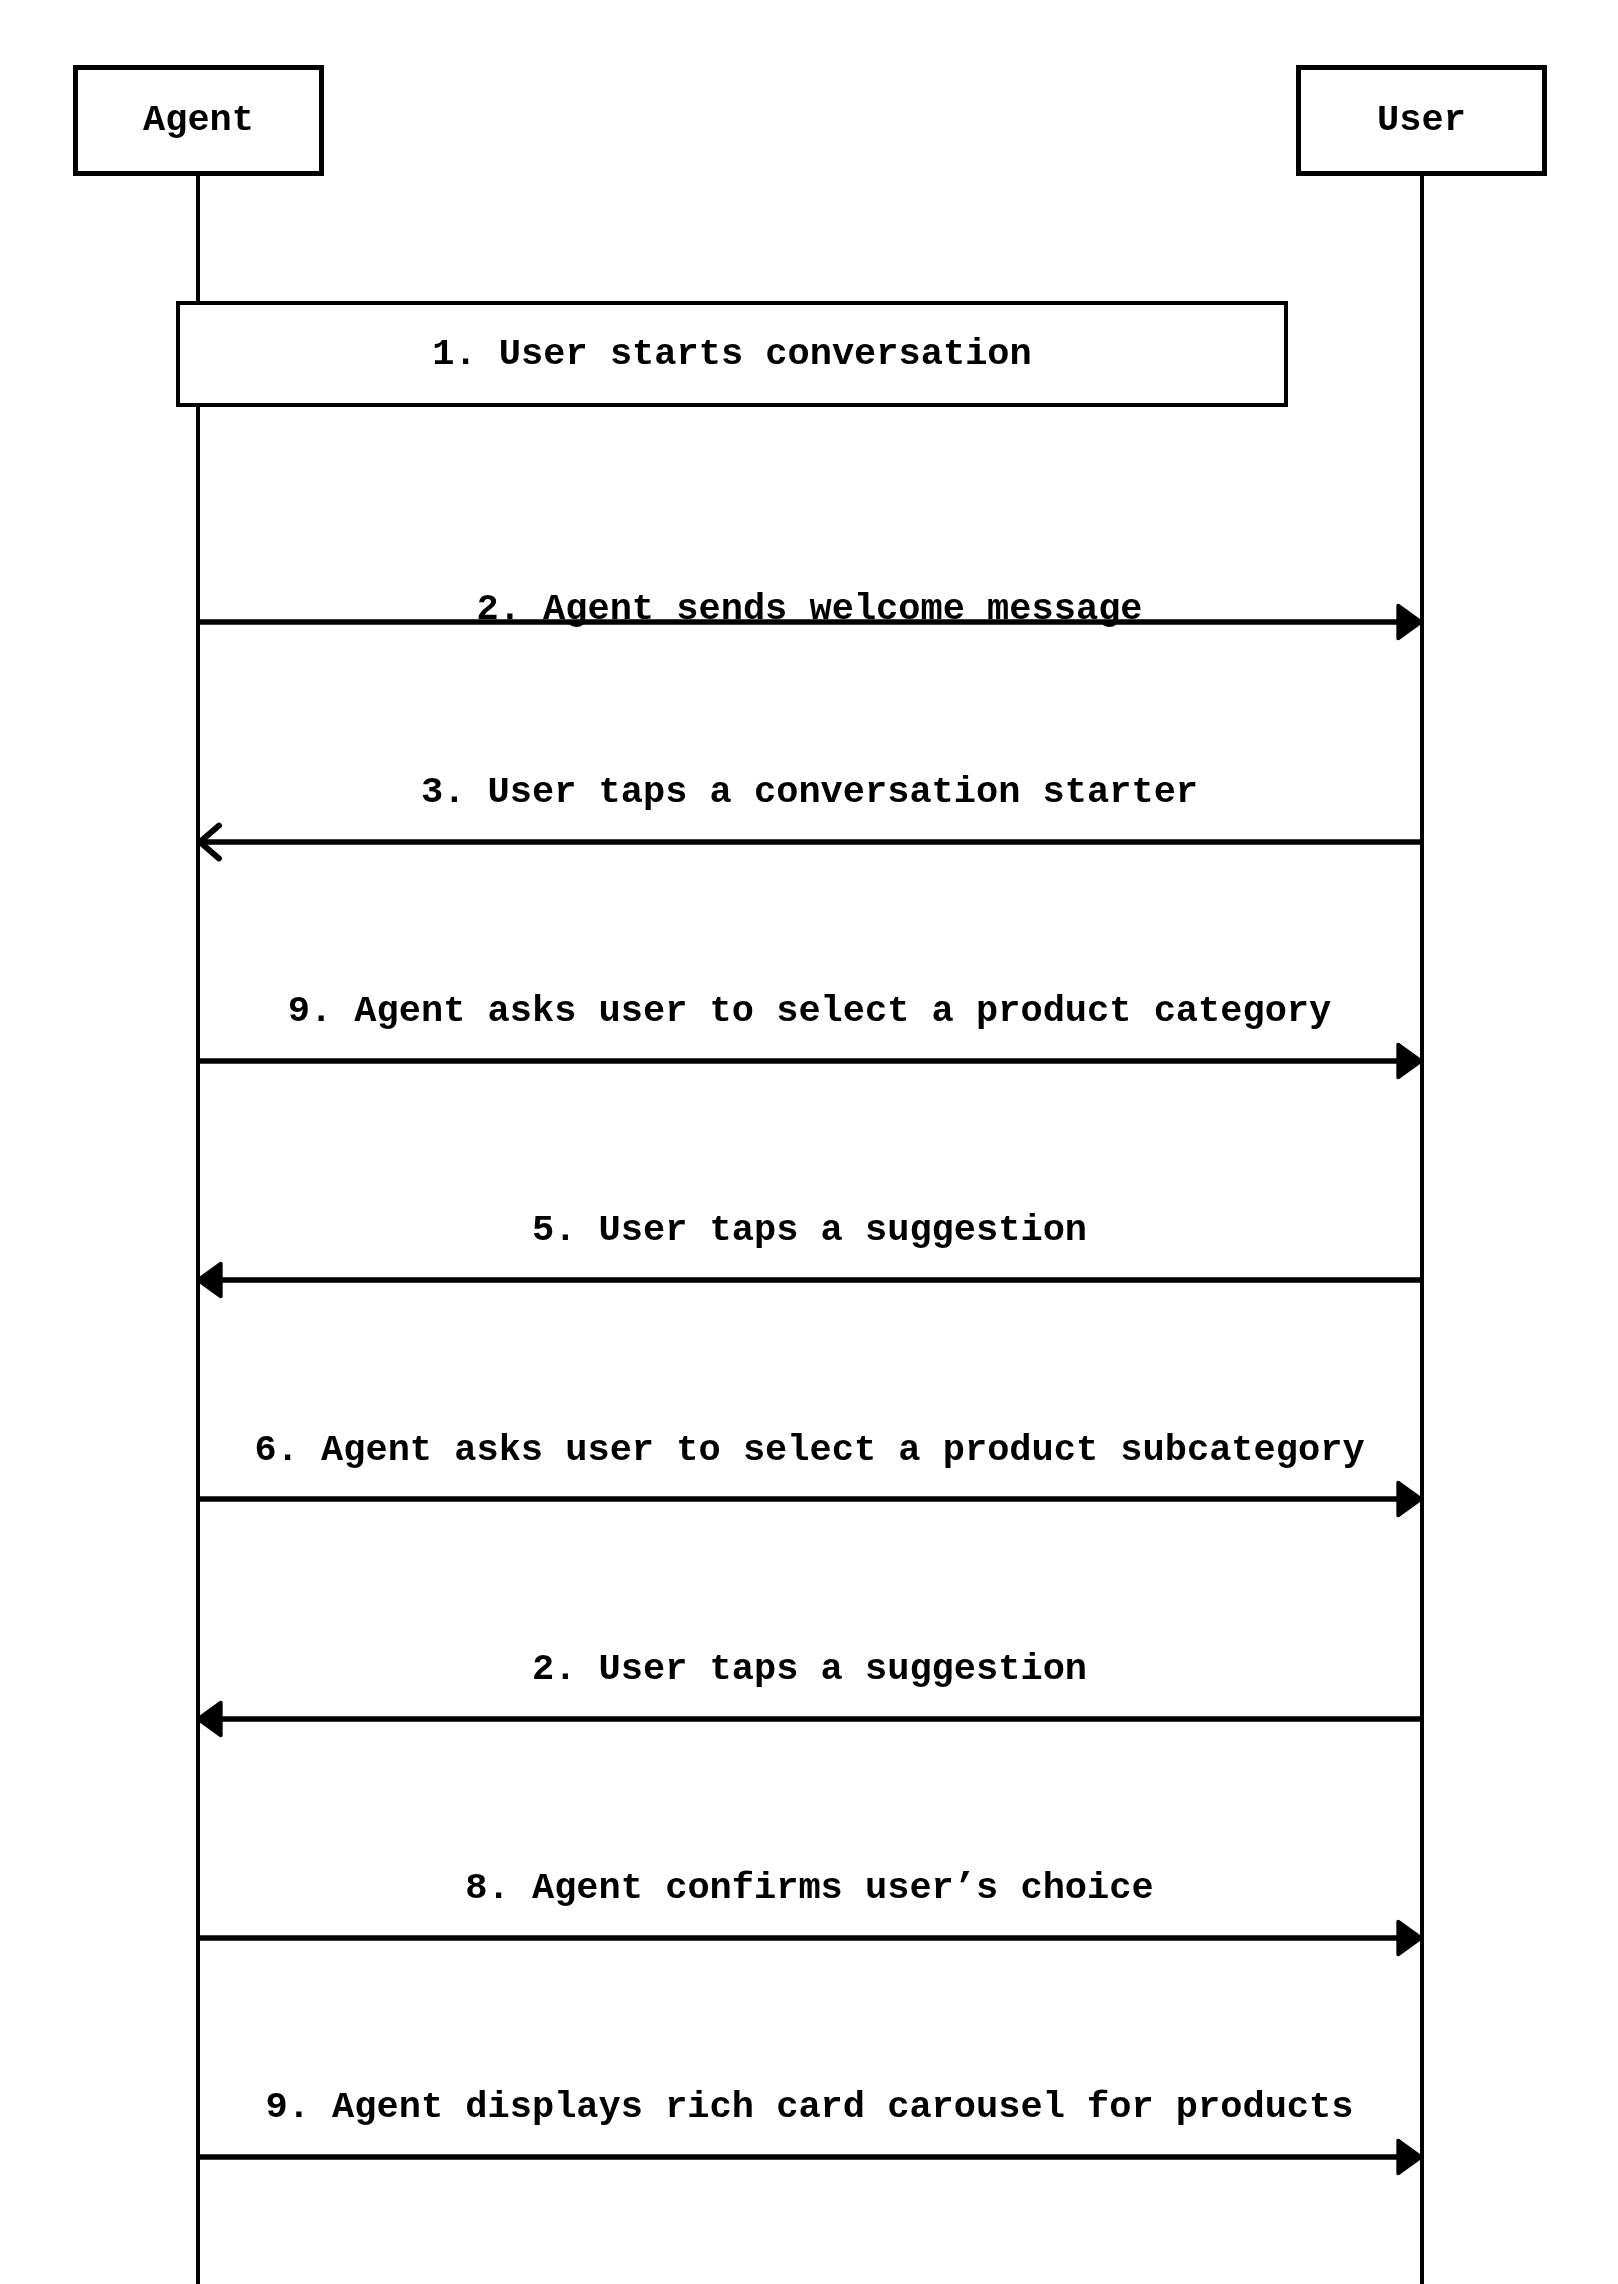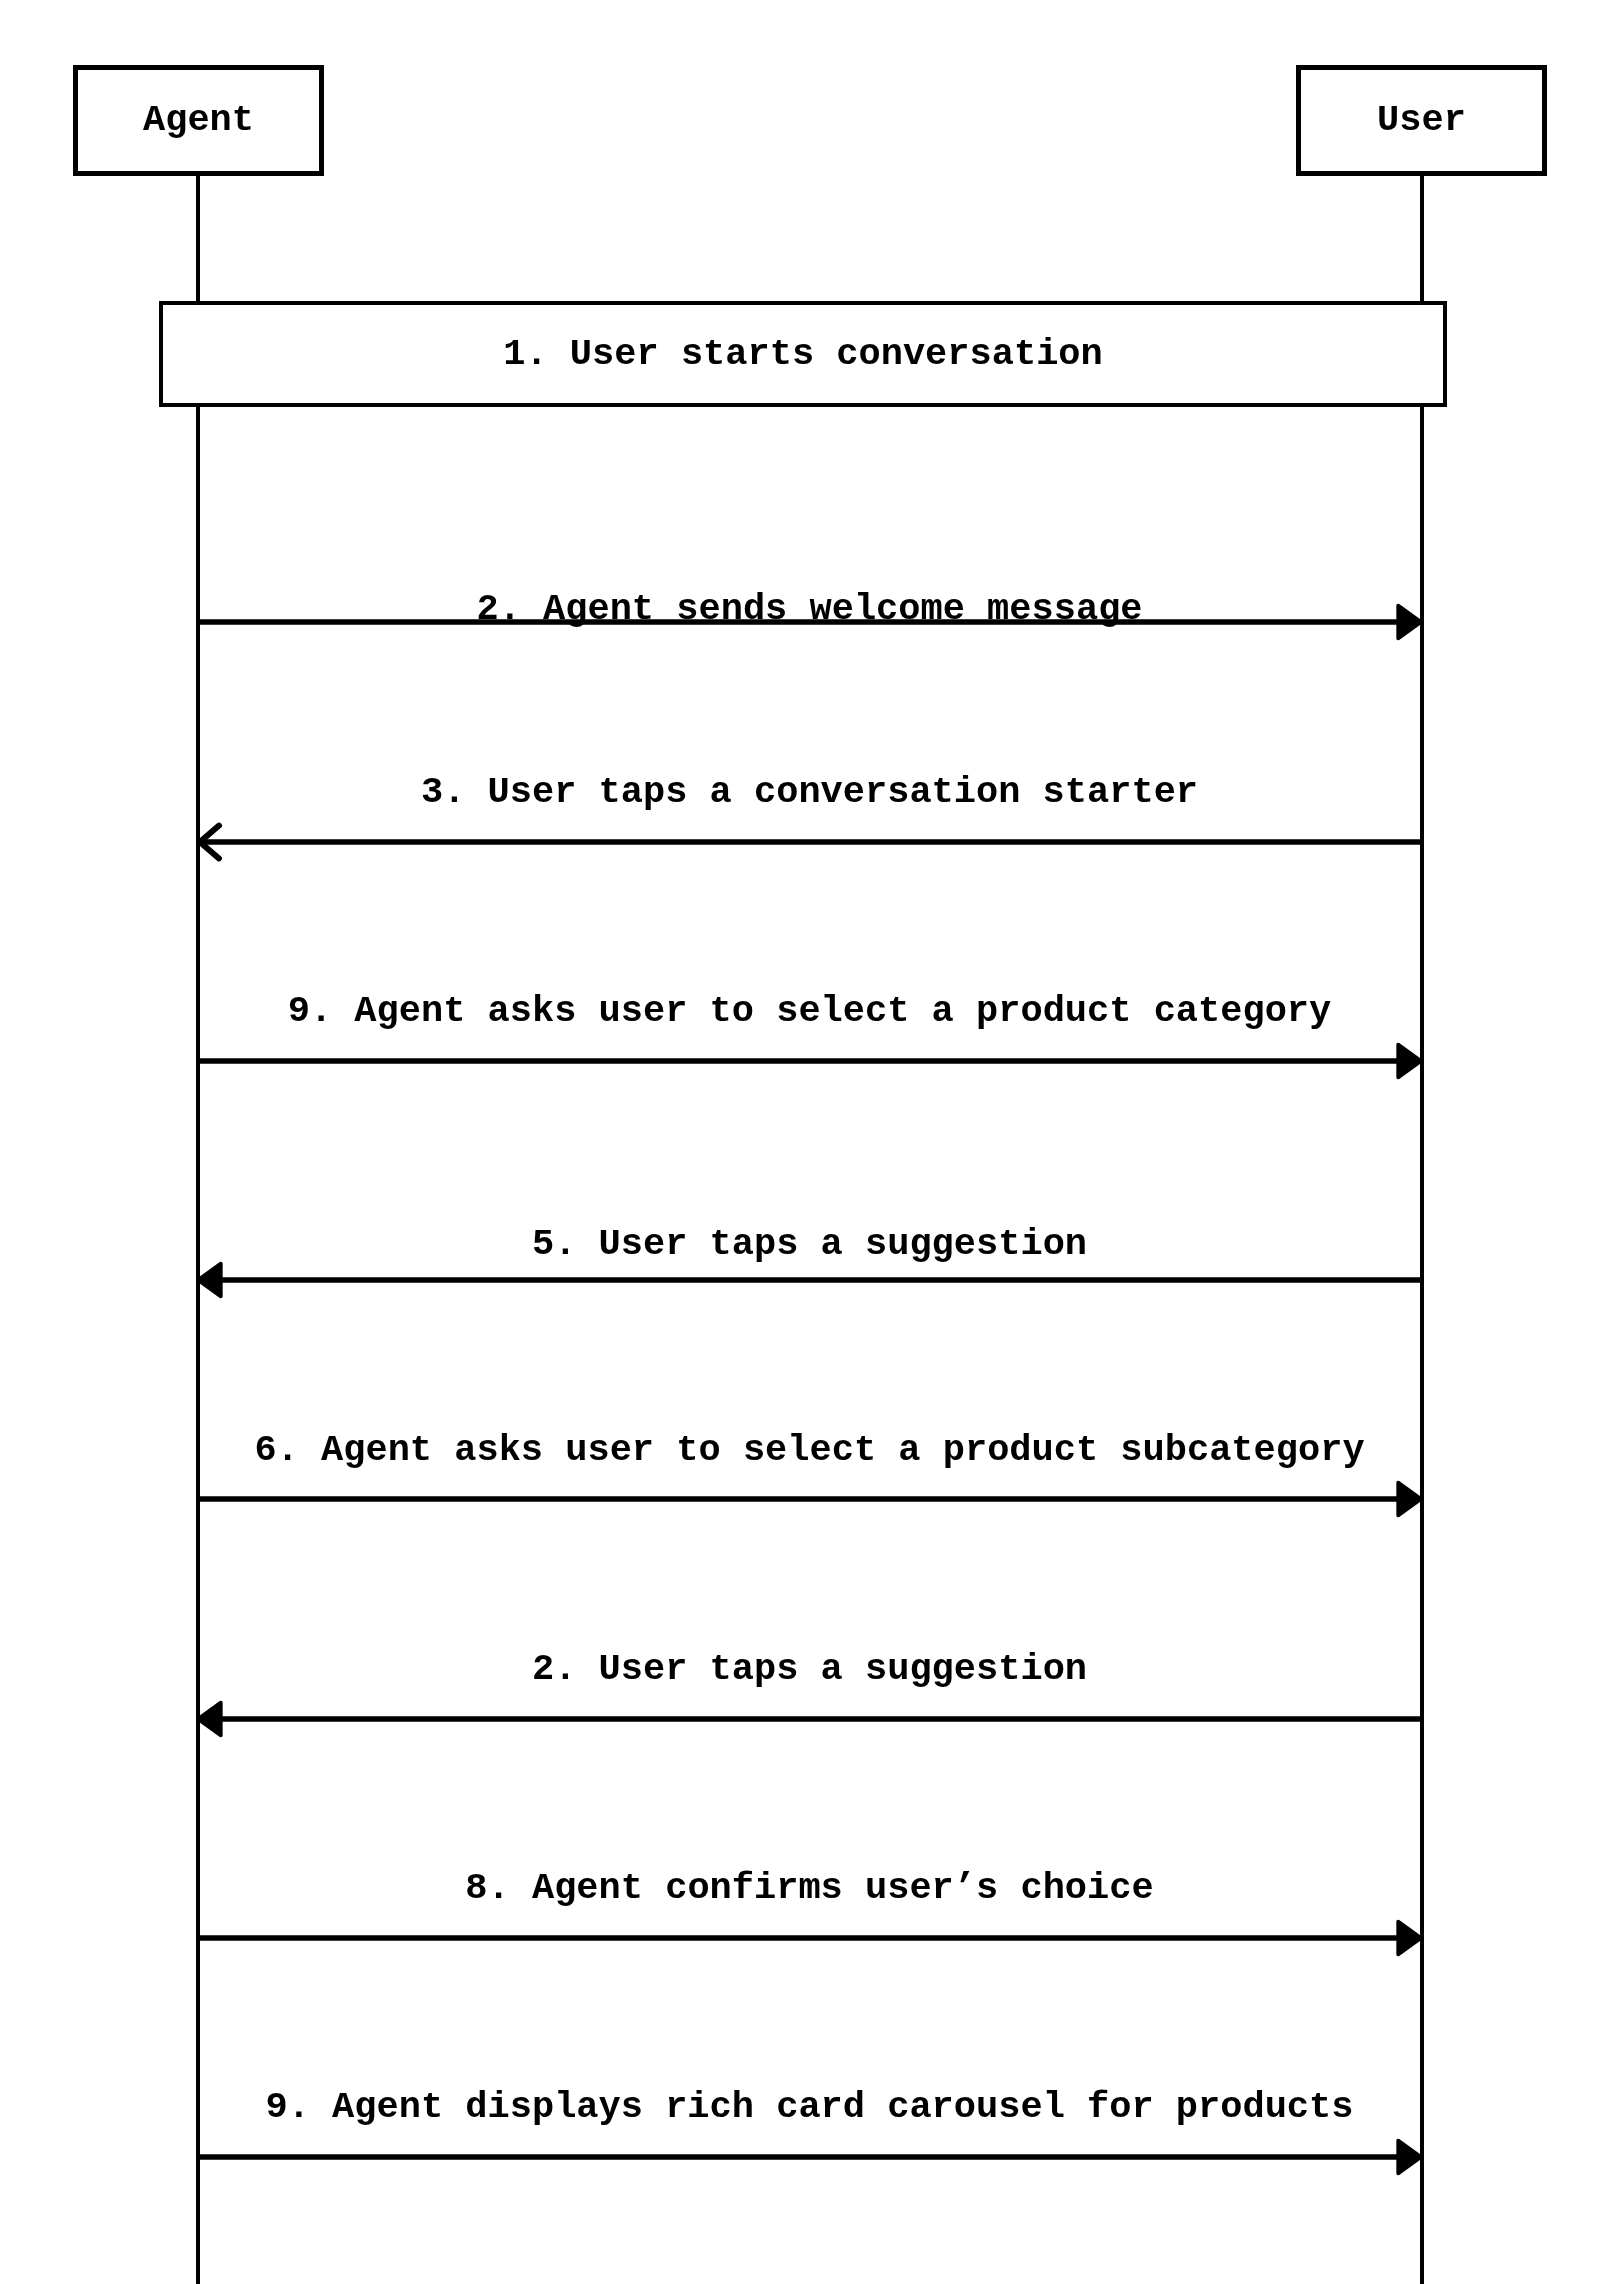--- a/index.html
+++ b/index.html
@@ -11,21 +11,21 @@
   .lifeline {
     position:absolute; top:176px; height:3023px; width:4.1px; background:var(--ink);
   }
   .actor-box {
     position:absolute; width:251px; height:111px;
     border:5.5px solid var(--ink); background:var(--bg);
     display:flex; align-items:center; justify-content:center;
     font-size:37px; font-weight:700; color:var(--ink); line-height:1;
   }
   .note-box {
-    position:absolute; left:159px; top:301px; width:1288px; height:106px;
+    position:absolute; left:176px; top:301px; width:1112px; height:106px;
     border:4.6px solid var(--ink); background:var(--bg);
     display:flex; align-items:center; justify-content:center;
     font-size:37px; font-weight:700; color:var(--ink); line-height:1;
     z-index:2;
   }
   .msg-label {
     position:absolute; left:198px; width:1223px; text-align:center;
     font-size:37px; font-weight:700; color:var(--ink); line-height:48px;
     z-index:3;
   }
@@ -60,21 +60,21 @@
         <line y1="50" y2="50" stroke="#000000" stroke-width="12" x1="4" x2="2678"></line>
         <polyline points="46,14 4,50 46,86" fill="none" stroke="#000000" stroke-width="13" stroke-linecap="round" stroke-linejoin="round"></polyline>
       </svg>
       <div class="msg-label" style="top: 987px;">
         <div>9. Agent asks user to select a product category</div>
       </div>
       <svg class="msg-arrow" width="1223" height="46" viewBox="0 0 2678 100" style="top: 1038px;">
         <line y1="50" y2="50" stroke="#000000" stroke-width="12" x1="0" x2="2634"></line>
         <polygon points="2678,50 2628,14 2628,86" fill="#000000" stroke="#000000" stroke-width="8" stroke-linejoin="round"></polygon>
       </svg>
-      <div class="msg-label" style="top: 1206px; margin-top: 14px;">
+      <div class="msg-label" style="top: 1206px;">
         <div>5. User taps a suggestion</div>
       </div>
       <svg class="msg-arrow" width="1223" height="46" viewBox="0 0 2678 100" style="top: 1257px;">
         <line y1="50" y2="50" stroke="#000000" stroke-width="12" x1="44" x2="2678"></line>
         <polygon points="0,50 50,14 50,86" fill="#000000" stroke="#000000" stroke-width="8" stroke-linejoin="round"></polygon>
       </svg>
       <div class="msg-label" style="top: 1426px;">
         <div>6. Agent asks user to select a product subcategory</div>
       </div>
       <svg class="msg-arrow" width="1223" height="46" viewBox="0 0 2678 100" style="top: 1476px;">

